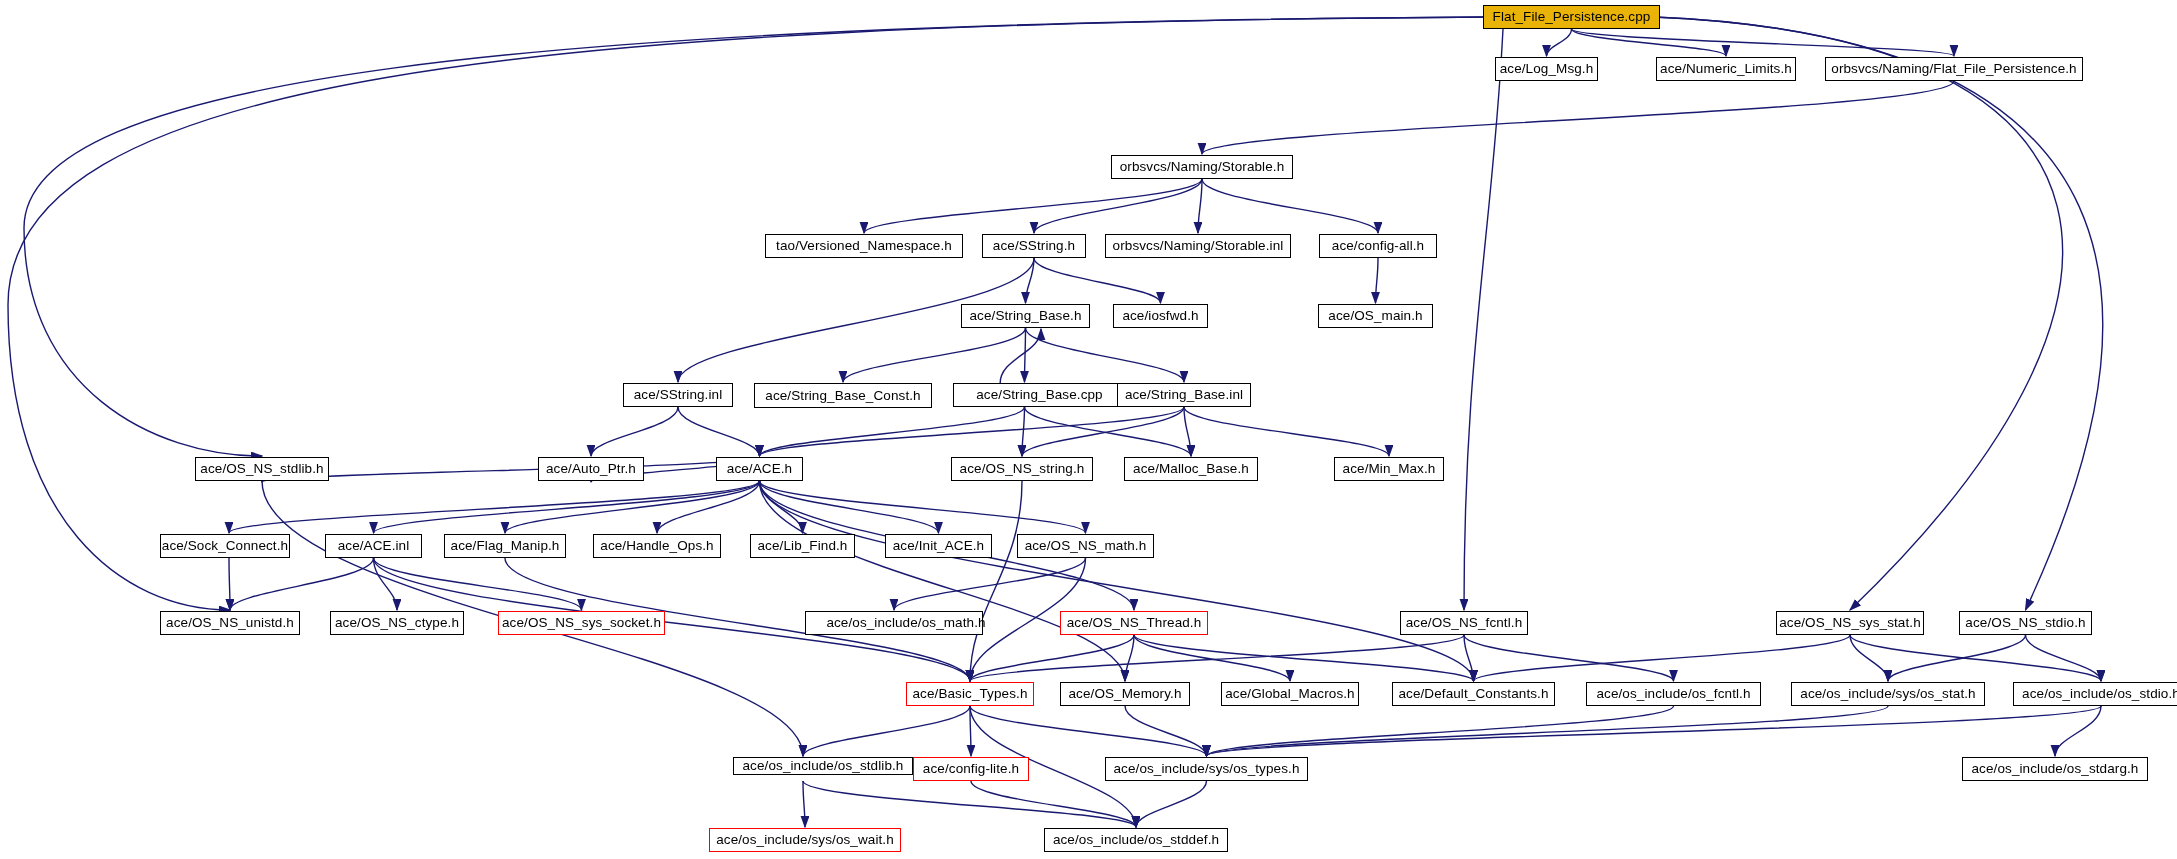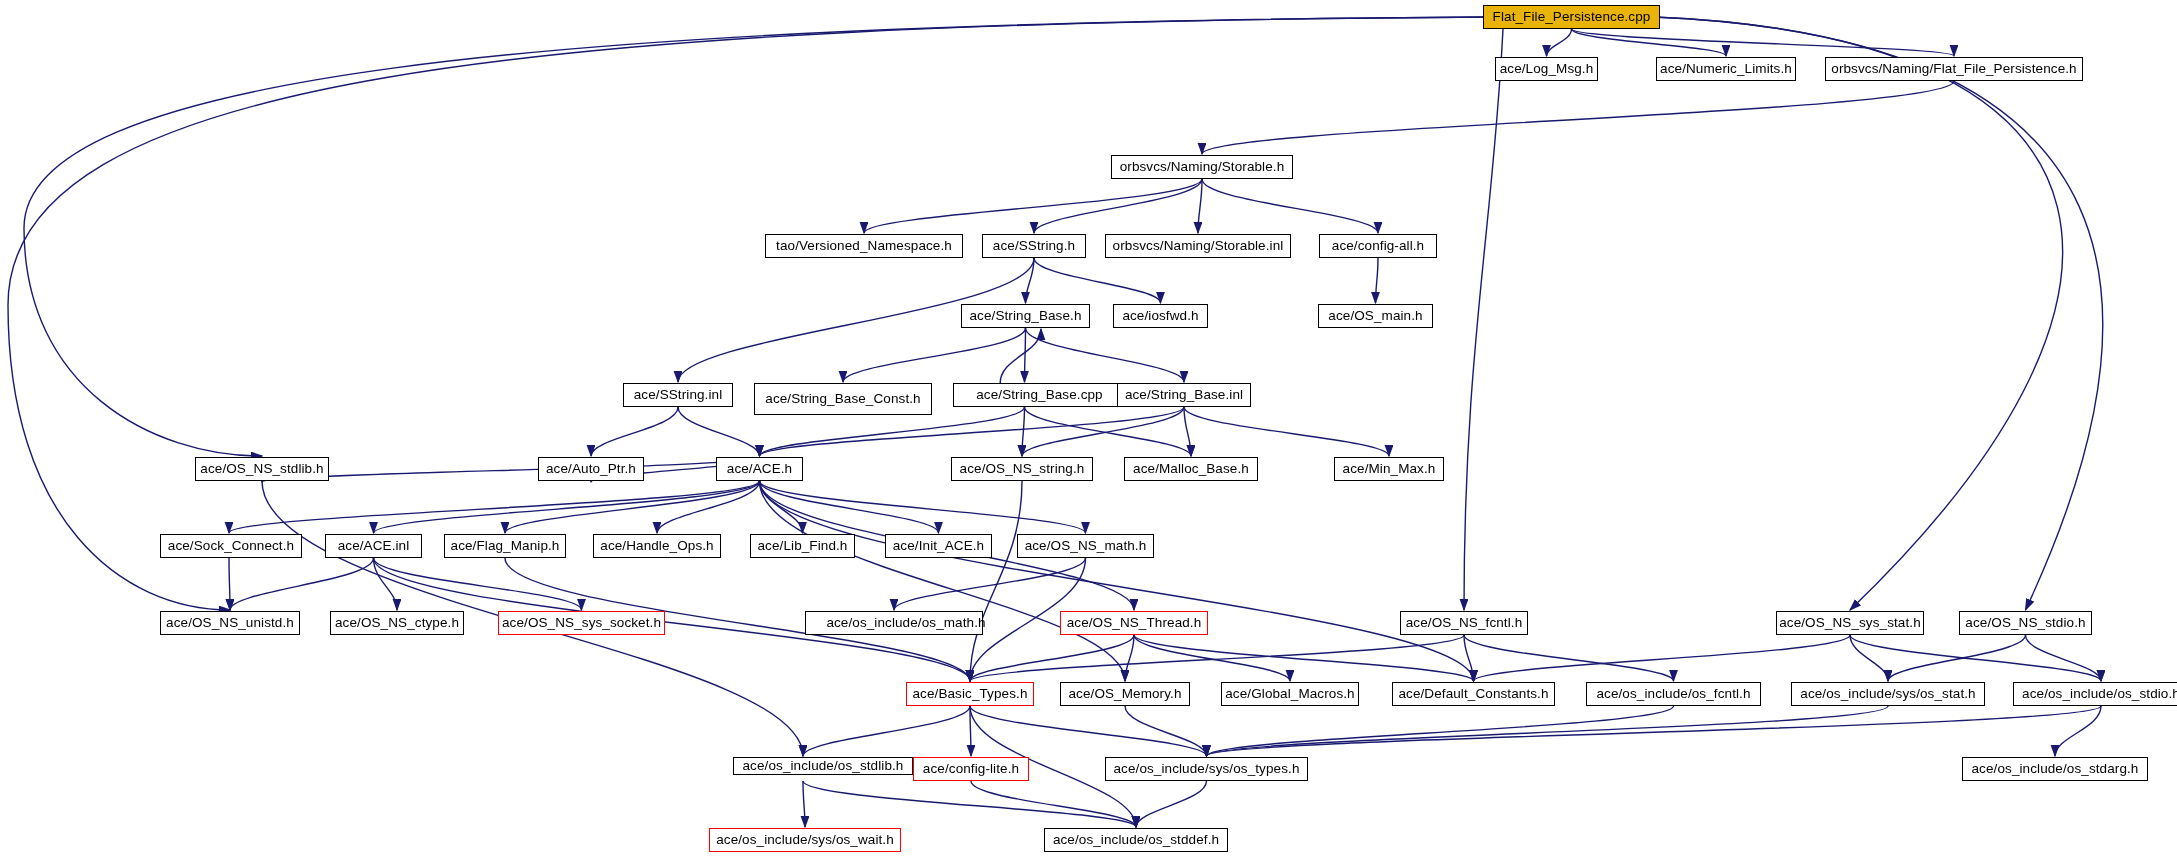--- a/index.html
+++ b/index.html
@@ -135,21 +135,21 @@
       </div>
       <div class="node" style="left: 1113px; top: 304px; width: 95px; height: 24px;">
         <span>ace/iosfwd.h</span>
       </div>
       <div class="node" style="left: 1318px; top: 304px; width: 115px; height: 24px;">
         <span>ace/OS_main.h</span>
       </div>
       <div class="node" style="left: 623px; top: 383px; width: 110px; height: 24px;">
         <span>ace/SString.inl</span>
       </div>
-      <div class="node" style="left: 754px; top: 383px; width: 178px; height: 32px;">
+      <div class="node" style="left: 754px; top: 383px; width: 178px; height: 25px;">
         <span>ace/String_Base_Const.h</span>
       </div>
       <div class="node" style="left: 953px; top: 383px; width: 173px; height: 24px;">
         <span>ace/String_Base.cpp</span>
       </div>
       <div class="node" style="left: 1117px; top: 383px; width: 134px; height: 24px;">
         <span>ace/String_Base.inl</span>
       </div>
       <div class="node" style="left: 195px; top: 457px; width: 134px; height: 24px;">
         <span>ace/OS_NS_stdlib.h</span>
@@ -162,21 +162,21 @@
       </div>
       <div class="node" style="left: 951px; top: 457px; width: 142px; height: 24px;">
         <span>ace/OS_NS_string.h</span>
       </div>
       <div class="node" style="left: 1124px; top: 457px; width: 134px; height: 24px;">
         <span>ace/Malloc_Base.h</span>
       </div>
       <div class="node" style="left: 1334px; top: 457px; width: 110px; height: 24px;">
         <span>ace/Min_Max.h</span>
       </div>
-      <div class="node" style="left: 160px; top: 534px; width: 142px; height: 24px; justify-content: center;">
+      <div class="node" style="left: 160px; top: 534px; width: 130px; height: 24px; justify-content: center;">
         <span>ace/Sock_Connect.h</span>
       </div>
       <div class="node" style="left: 325px; top: 534px; width: 97px; height: 24px;">
         <span>ace/ACE.inl</span>
       </div>
       <div class="node" style="left: 444px; top: 534px; width: 122px; height: 24px;">
         <span>ace/Flag_Manip.h</span>
       </div>
       <div class="node" style="left: 593px; top: 534px; width: 128px; height: 24px;">
         <span>ace/Handle_Ops.h</span>

